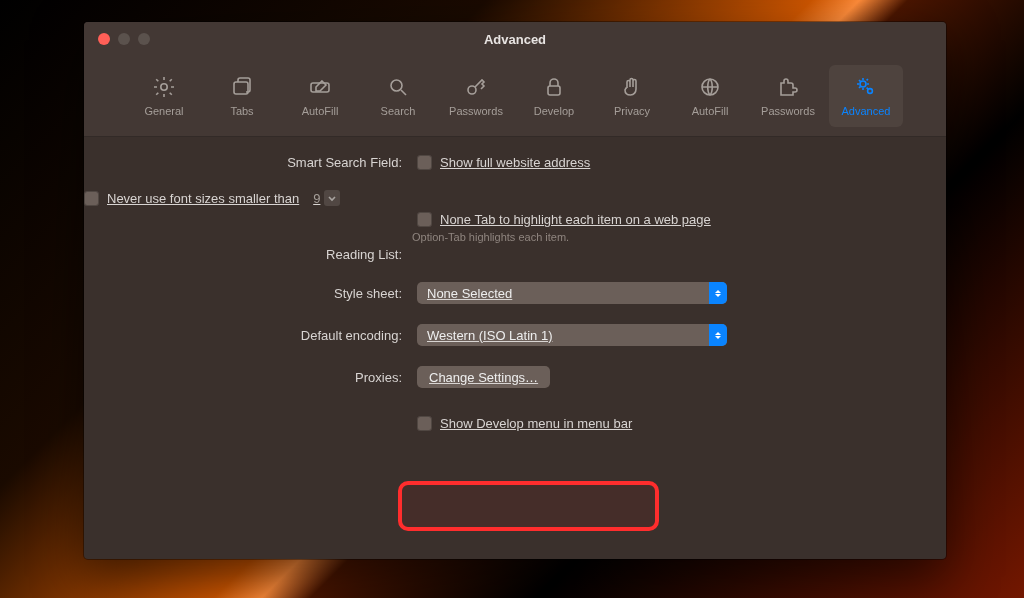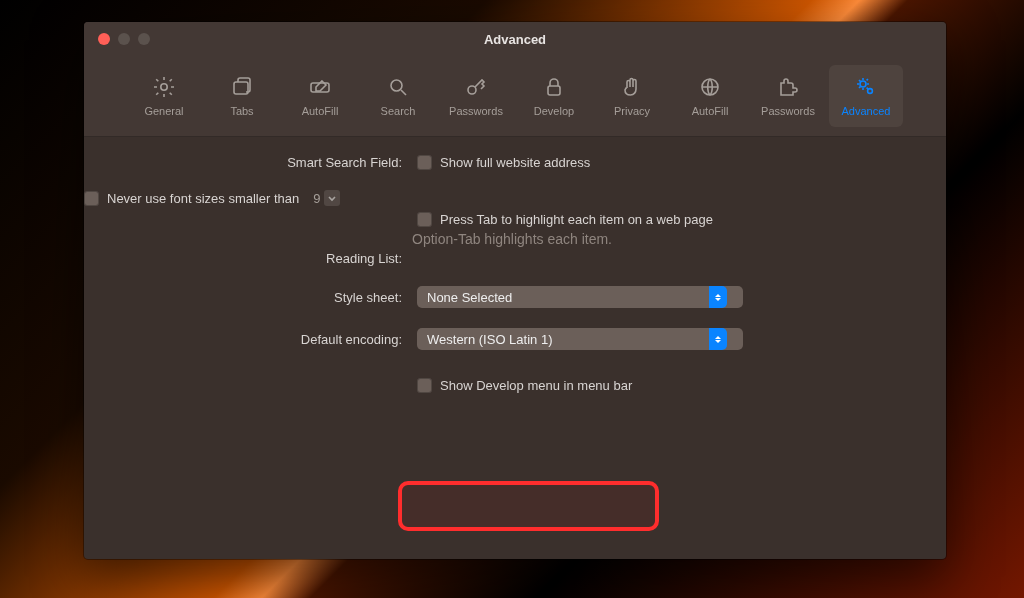--- a/index.html
+++ b/index.html
@@ -111,20 +111,21 @@
   .lblcol {
     width: 318px;
     text-align: right;
     padding-right: 15px;
     color: var(--text);
   }
   .ctrlcol {
     display: flex;
     align-items: center;
     gap: 8px;
+    text-decoration: underline;
   }
   .checkbox {
     width: 15px; height: 15px;
     border-radius: 3.5px;
     background: var(--checkbox-unchecked);
     box-shadow: inset 0 0 0 1px rgba(0,0,0,.25);
     display: inline-flex;
     align-items: center; justify-content: center;
     flex-shrink: 0;
   }
@@ -133,21 +134,21 @@
   }
   .checkbox.checked::after {
     content: "";
     width: 9px; height: 5px;
     border-left: 2px solid #fff;
     border-bottom: 2px solid #fff;
     transform: rotate(-48deg) translate(0px,-1px);
   }
   .hint {
     color: var(--text-hint);
-    font-size: 14px;
+    font-size: 11px;
     margin-left: 328px;
     margin-top: -2px;
     margin-bottom: 4px;
   }
   .stepper {
     display: inline-flex;
     align-items: center;
     gap: 4px;
   }
   .stepper .val {
@@ -161,21 +162,21 @@
     display: flex; align-items: center; justify-content: center;
     opacity: .7;
   }
   .stepper .arrow svg { width: 10px; height: 10px; }
   .select {
     background: var(--select-bg);
     height: 22px;
     border-radius: 5px;
     display: flex;
     align-items: center;
-    padding: 0 16px 0 10px;
+    padding: 0 0 0 10px;
     position: relative;
     color: #eee;
   }
   .select .cap {
     width: 18px;
     height: 100%;
     background: var(--accent);
     border-top-right-radius: 5px;
     border-bottom-right-radius: 5px;
     display: flex; flex-direction: column;
@@ -336,21 +337,21 @@
                 <path d="M2 4l3 3 3-3"></path>
               </svg>
           </span>
         </span>
       </div>
     </div>
     <div class="row">
       <div class="lblcol"></div>
       <div class="ctrlcol">
         <span class="checkbox"></span>
-        <span>Press Tab to highlight each item on a web page</span>
+        <span>None Tab to highlight each item on a web page</span>
       </div>
     </div>
     <div class="hint">Option-Tab highlights each item.</div>
     <div class="section-gap"></div>
 
     <div class="row">
       <div class="lblcol">Reading List:</div>
     </div>
     <div class="section-gap"></div>
 
@@ -369,20 +370,28 @@
       <div class="lblcol">Default encoding:</div>
       <div class="ctrlcol">
         <div class="select w1">
           <span>Western (ISO Latin 1)</span>
           <span class="cap"></span>
         </div>
       </div>
     </div>
     <div class="section-gap"></div>
 
+    <div class="row">
+      <div class="lblcol">Proxies:</div>
+      <div class="ctrlcol">
+        <div class="btn">
+          <span>Change Settings…</span>
+        </div>
+      </div>
+    </div>
     <div class="section-gap"></div>
     <div style="height:8px"></div>
 
     <div class="row" style="position:relative;">
       <div class="lblcol"></div>
       <div class="ctrlcol">
         <span class="checkbox"></span>
         <span>Show Develop menu in menu bar</span>
       </div>
     </div>

